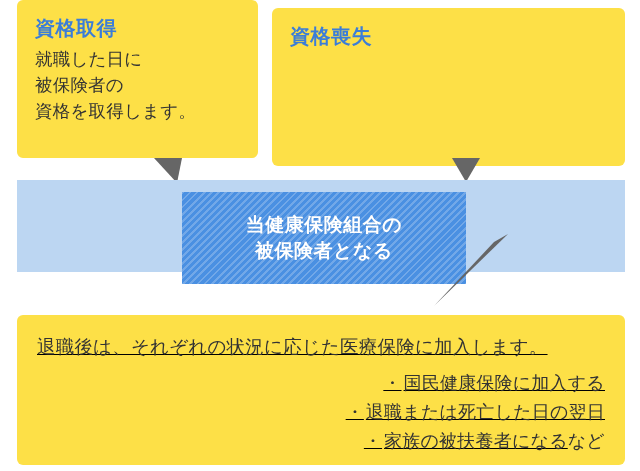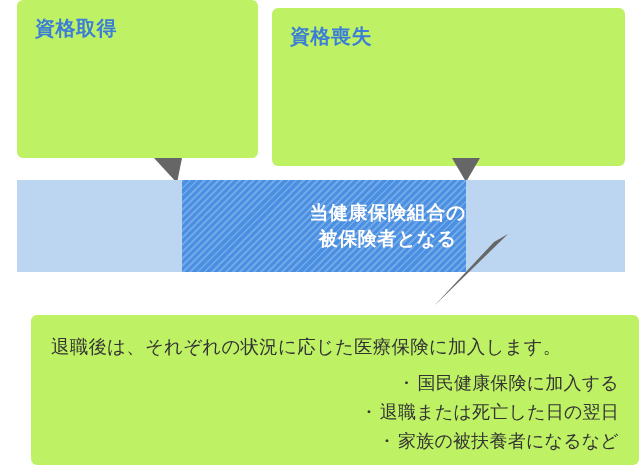--- a/index.html
+++ b/index.html
@@ -16,21 +16,21 @@
   }
   #diagram {
     position: relative;
     width: 640px;
     height: 471px;
   }
 
   
   .card {
     position: absolute;
-    background: #bef264;
+    background: #fde047;
     border-radius: 6px;
     box-sizing: border-box;
   }
 
   
   .card-acquire {
     left: 17px;
     top: 0px;
     width: 241px;
     height: 158px;
@@ -65,34 +65,34 @@
     position: absolute;
     left: 17px;
     top: 180px;
     width: 608px;
     height: 92px;
     background: #bcd6f2;
   }
   .striped-box {
     position: absolute;
     left: 182px;
-    top: 180px;
+    top: 192px;
     width: 284px;
     height: 92px;
     background-color: #4a90e2;
     background-image: repeating-linear-gradient(
       135deg,
       rgba(255,255,255,0.22) 0px,
       rgba(255,255,255,0.22) 2px,
       rgba(255,255,255,0) 2px,
       rgba(255,255,255,0) 5px
     );
     display: flex;
     align-items: center;
-    justify-content: flex-end;
+    justify-content: center;
   }
   .striped-label {
     color: #ffffff;
     font-weight: bold;
     font-size: 19px;
     line-height: 26px;
     text-align: center;
     letter-spacing: 0.5px;
     white-space: pre-line;
     text-shadow: 0 0 1px rgba(0,0,0,0.10);
@@ -102,25 +102,26 @@
   .arrow {
     position: absolute;
     display: block;
   }
   .arrow-acquire { left: 152px; top: 156px; }
   .arrow-lose    { left: 450px; top: 156px; }
   .arrow-retire  { left: 432px; top: 232px; }
 
   
   .card-retire {
-    left: 31px;
+    left: 17px;
     top: 315px;
     width: 608px;
     height: 150px;
     padding: 18px 20px 0 20px;
+    text-decoration: underline;
   }
   .retire-lead {
     color: #333333;
     font-size: 18.5px;
     line-height: 28px;
     letter-spacing: 0.2px;
     margin: 0 0 8px 0;
   }
   .retire-list {
     list-style: none;
@@ -142,20 +143,23 @@
     display: inline-block;
   }
 </style>
 </head>
 <body>
 
 <div id="diagram">
 
   <div class="card card-acquire">
     <div class="card-title">資格取得</div>
+    <div class="card-body">就職した日に
+被保険者の
+資格を取得します。</div>
   </div>
 
   <div class="card card-lose">
     <div class="card-title">資格喪失</div>
   </div>
 
   <svg class="arrow arrow-acquire" width="36" height="30" viewBox="0 0 36 30">
     <polygon points="2,2 30,2 25,27" fill="#666666"></polygon>
   </svg>
 

